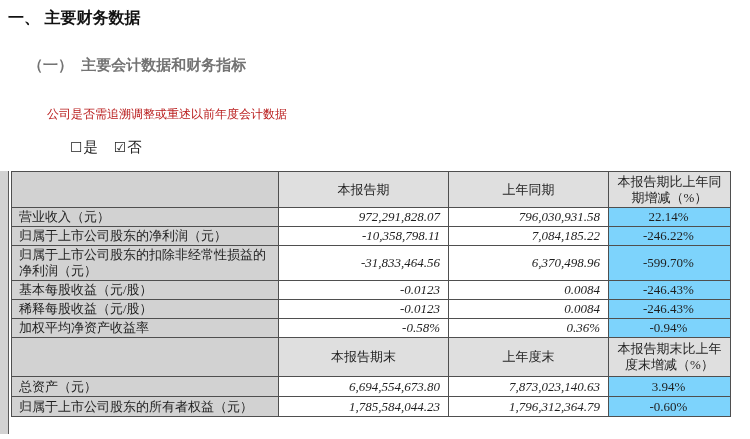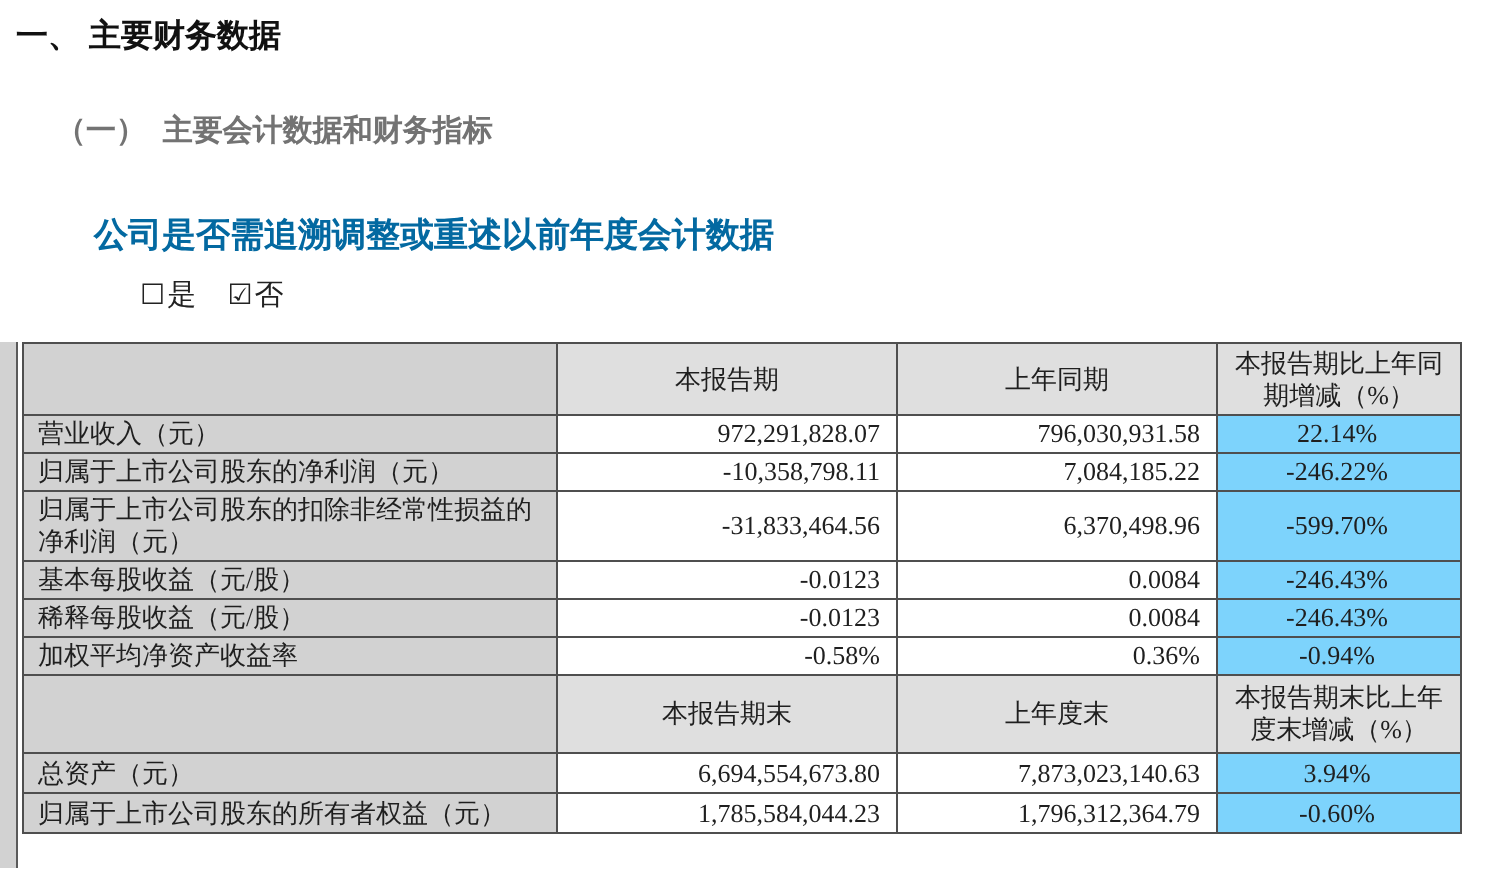--- a/index.html
+++ b/index.html
@@ -18,21 +18,21 @@
     white-space:pre;
   }
   .h2{
     position:absolute;left:28px;top:56px;
     font-family:"Liberation Sans","DejaVu Sans",sans-serif;
     font-size:15px;font-weight:bold;color:#737373;
     white-space:pre;
   }
   .question{
     position:absolute;left:47px;top:106px;
-    font-size:17px;color:#0369a1;font-weight:bold;
+    font-size:12px;color:#b91c1c;
   }
   .checkline{
     position:absolute;left:47px;top:138px;
     font-size:14.5px;color:#222;margin-left:23px;
   }
   .checkline .opt{margin-right:12px;}
   .checkline .box{font-family:"DejaVu Sans",sans-serif;font-size:14px;margin-right:1px;}
   .sliver{
     position:absolute;left:0;top:171px;width:8px;height:263px;
     background:#d2d2d2;border-right:1px solid #5a5a5a;
@@ -53,21 +53,21 @@
   col.c1{width:267px;}
   col.c2{width:170px;}
   col.c3{width:160px;}
   col.c4{width:122px;}
   tr.hdr1 th{background:#dfdfdf;text-align:center;height:33px;padding:1px 4px;}
   tr.hdr2 th{background:#dfdfdf;text-align:center;height:36px;padding:1px 4px;}
   tr.hdr1 th.lab,tr.hdr2 th.lab{background:#d2d2d2;}
   td.lab{
     background:#d2d2d2;text-align:left;padding:1px 4px 1px 7px;
   }
-  td.num{background:#ffffff;text-align:right;padding:1px 8px 1px 2px;}
+  td.num{background:#ffffff;text-align:right;padding:1px 8px 1px 2px;font-style:italic;}
   td.pct{background:#7dd3fc;text-align:center;padding:1px 4px 1px 2px;}
   tr.r1{height:19px;}
   tr.r2{height:20px;}
 </style>
 </head>
 <body>
 
 <div class="h1">一、 主要财务数据</div>
 <div class="h2">（一）  主要会计数据和财务指标</div>
 <div class="question">公司是否需追溯调整或重述以前年度会计数据</div>

